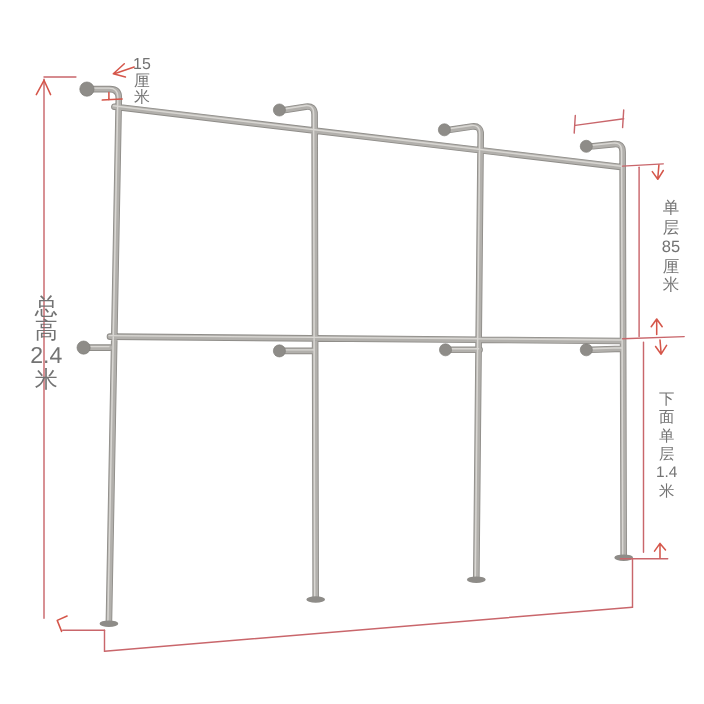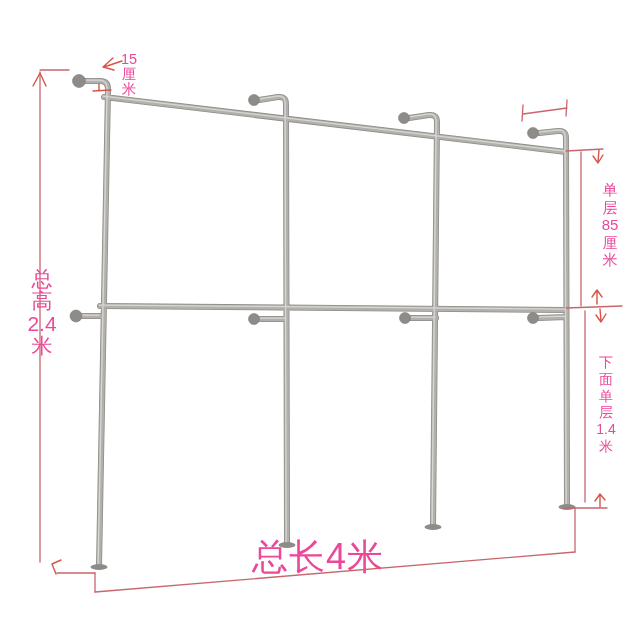--- a/index.html
+++ b/index.html
@@ -2,21 +2,21 @@
 <html><head>
 <meta charset="utf-8">
 <style>
   html,body{margin:0;padding:0;background:#fff;}
   .stage{
     position:relative;width:640px;height:640px;background:#fff;
     font-family:"Liberation Sans",sans-serif;overflow:hidden;
   }
   .stage svg{position:absolute;left:0;top:0;}
   .dim-label{
-    position:absolute;color:#ec4899;white-space:pre-line;text-align:center;
+    position:absolute;color:#737373;white-space:pre-line;text-align:center;
     font-family:"Liberation Sans",sans-serif;
   }
   .lbl-top-offset{left:115px;top:52px;width:28px;font-size:14.5px;line-height:1.04;}
   .lbl-wall-distance{left:503px;top:74px;width:96px;font-size:16px;letter-spacing:.5px;text-align:left;}
   .lbl-total-height{left:23px;top:268px;width:38px;font-size:21px;line-height:1.07;}
   .lbl-upper-layer{left:596px;top:181px;width:28px;font-size:15px;line-height:1.17;}
   .lbl-lower-layer{left:591px;top:354px;width:30px;font-size:14px;line-height:1.2;}
   .lbl-total-length{left:252px;top:533px;width:170px;font-size:36px;letter-spacing:1px;text-align:left;}
 </style>
 </head>
@@ -96,14 +96,13 @@
 厘
 米</div>
 
   <div class="dim-label lbl-lower-layer">下
 面
 单
 层
 1.4
 米</div>
 
-  <div class="dim-label lbl-total-length">总长4米</div>
 </div>
 
 </body></html>

